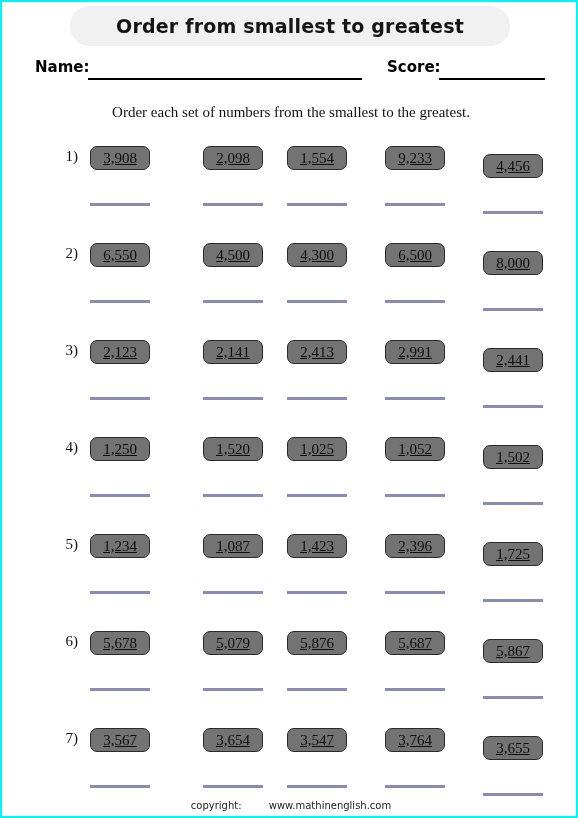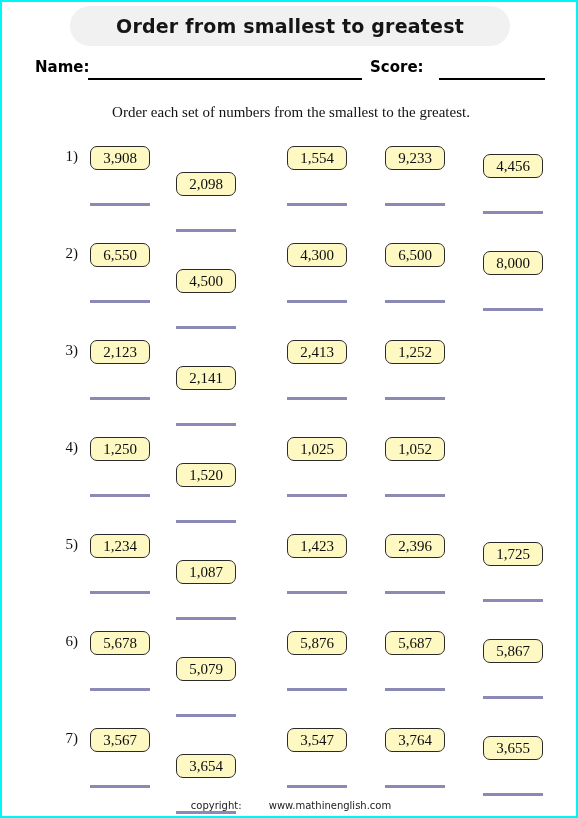--- a/index.html
+++ b/index.html
@@ -52,21 +52,21 @@
   }
   .ns-label {
     position: absolute;
     font-family: "DejaVu Sans", sans-serif;
     font-size: 15px;
     font-weight: bold;
     color: #000000;
     white-space: nowrap;
   }
   .ns-label.name { left: 33px; top: 0px; }
-  .ns-label.score { left: 368px; top: 0px; }
+  .ns-label.score { left: 385px; top: 0px; }
   .ns-rule {
     position: absolute;
     height: 0;
     border-bottom: 2px solid #000000;
   }
   .ns-rule.name-rule { left: 86px; top: 20px; width: 274px; }
   .ns-rule.score-rule { left: 437px; top: 20px; width: 106px; }
 
   
   .instruction {
@@ -107,37 +107,38 @@
     top: 0;
     width: 470px;
     height: 97px;
   }
   .cell {
     position: absolute;
     top: 10px;
     width: 60px;
   }
   .cell.c0 { left: 0px; }
-  .cell.c1 { left: 86px; margin-top: 26px; }
+  .cell.c1 { left: 113px; }
   .cell.c2 { left: 197px; }
   .cell.c3 { left: 295px; }
   .cell.c4 { left: 393px; margin-top: 8px; }
   .numbox {
     width: 60px;
     height: 24px;
     box-sizing: border-box;
     border: 1px solid #2a2a2a;
     border-radius: 7px;
-    background: #fef9c3;
+    background: #737373;
     display: flex;
     align-items: center;
     justify-content: center;
     font-family: "Liberation Serif", serif;
     font-size: 15px;
     color: #0d0d0d;
+    text-decoration: underline;
   }
   .answer-line {
     margin-top: 33px;
     width: 60px;
     height: 0;
     border-bottom: 3px solid #8a8ab4;
   }
 
   
   .footer {
@@ -230,21 +231,25 @@
           </div>
           <div class="cell c1">
             <div class="numbox">2,141</div>
             <div class="answer-line"></div>
           </div>
           <div class="cell c2">
             <div class="numbox">2,413</div>
             <div class="answer-line"></div>
           </div>
           <div class="cell c3">
-            <div class="numbox">1,252</div>
+            <div class="numbox">2,991</div>
+            <div class="answer-line"></div>
+          </div>
+          <div class="cell c4">
+            <div class="numbox">2,441</div>
             <div class="answer-line"></div>
           </div>
         </div>
       </div>
       <div class="prob-row">
         <div class="prob-index">4)</div>
         <div class="cells">
           <div class="cell c0">
             <div class="numbox">1,250</div>
             <div class="answer-line"></div>
@@ -252,20 +257,24 @@
           <div class="cell c1">
             <div class="numbox">1,520</div>
             <div class="answer-line"></div>
           </div>
           <div class="cell c2">
             <div class="numbox">1,025</div>
             <div class="answer-line"></div>
           </div>
           <div class="cell c3">
             <div class="numbox">1,052</div>
+            <div class="answer-line"></div>
+          </div>
+          <div class="cell c4">
+            <div class="numbox">1,502</div>
             <div class="answer-line"></div>
           </div>
         </div>
       </div>
       <div class="prob-row">
         <div class="prob-index">5)</div>
         <div class="cells">
           <div class="cell c0">
             <div class="numbox">1,234</div>
             <div class="answer-line"></div>

